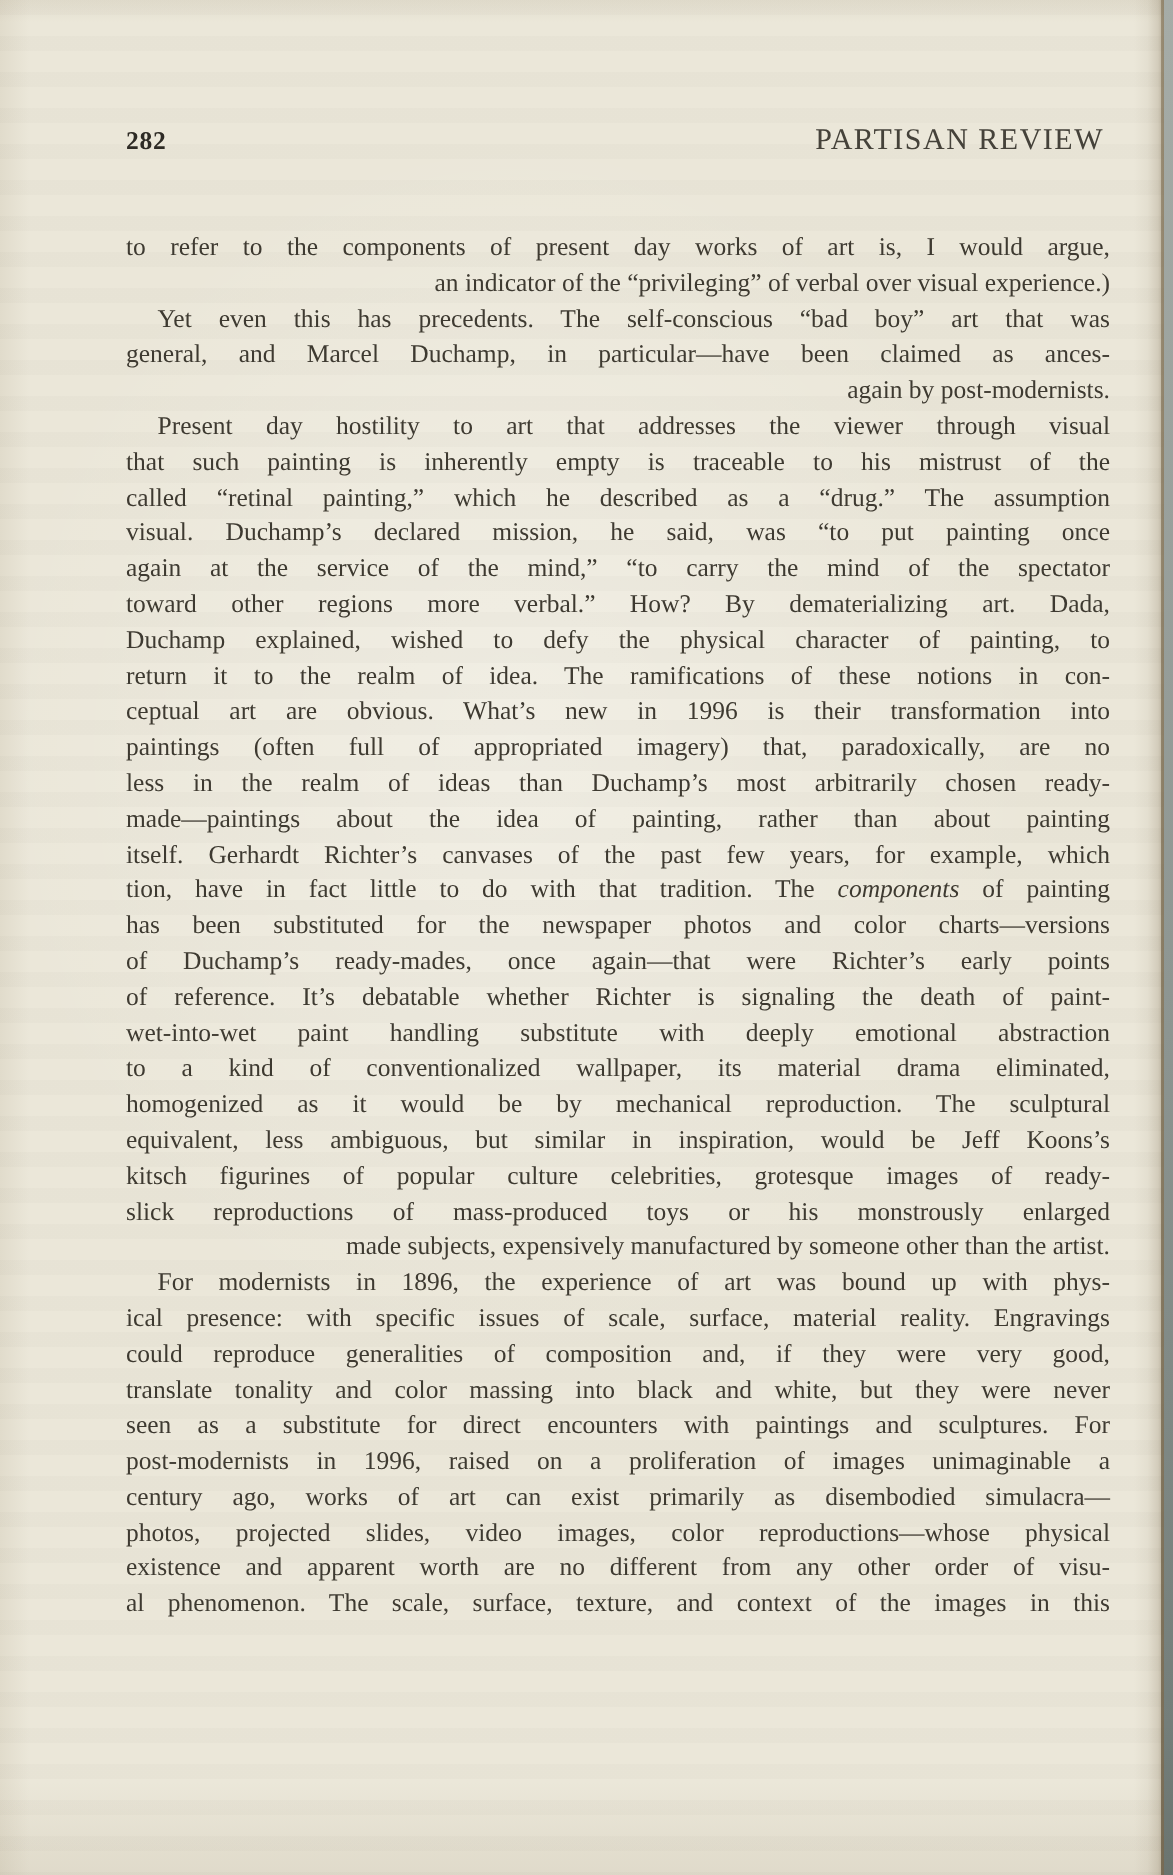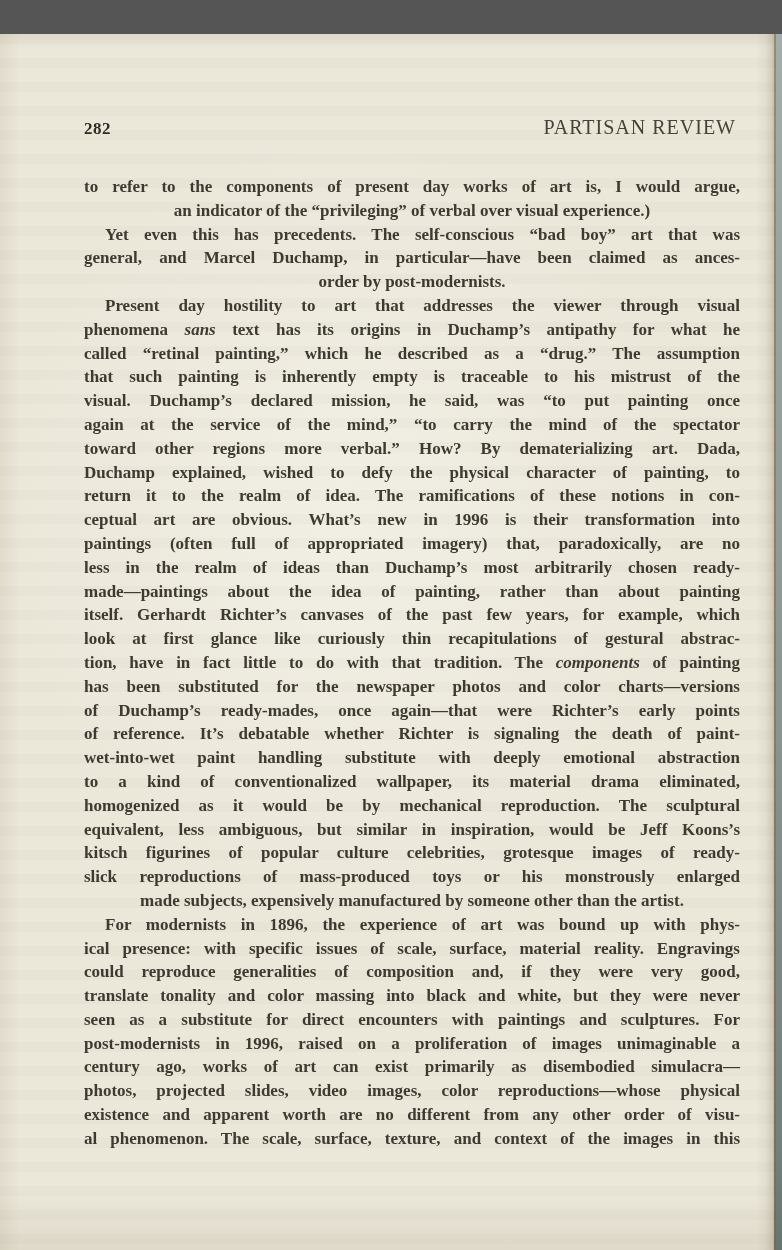--- a/index.html
+++ b/index.html
@@ -17,21 +17,20 @@
   
   .scan-page {
     position: absolute;
     inset: 0;
     background:
       radial-gradient(ellipse 62% 46% at 44% 40%, rgba(255,255,253,0.32), rgba(255,255,255,0) 72%),
       linear-gradient(to right, rgba(150,135,105,0.12), rgba(0,0,0,0) 2.5%),
       linear-gradient(to bottom, rgba(150,135,105,0.10), rgba(0,0,0,0) 1.2%),
       linear-gradient(to top, rgba(140,125,95,0.12), rgba(0,0,0,0) 5%),
       #ebe7d9;
-    margin-top: 34px;
   }
   
   .scan-texture {
     position: absolute;
     inset: 0;
     background: repeating-linear-gradient(
       to bottom,
       rgba(95,90,78,0.028) 0px, rgba(95,90,78,0.028) 10px,
       rgba(0,0,0,0) 10px, rgba(0,0,0,0) 24px);
     pointer-events: none;
@@ -83,35 +82,34 @@
   }
   .journal-title {
     font-size: 20px;
     letter-spacing: 1px;
     color: #45423a;
   }
   
   .body-text {
     position: absolute;
     left: 84px;
-    top: 141px;
+    top: 153px;
     width: 656px;
     font-size: 17px;
     line-height: 23.8px;
     color: #3e3a31;
     text-rendering: optimizeLegibility;
-    font-weight: bold;
   }
   .para { margin: 0; }
   .line {
     text-align: justify;
     text-align-last: justify;
   }
   .line.endpara {
-    text-align: center;
+    text-align: right;
     text-align-last: auto;
   }
   .line.indent { text-indent: 21px; }
   .it { font-style: italic; }
 </style>
 </head>
 <body>
 
 <div id="canvas">
   <div class="scan-page">
@@ -124,38 +122,36 @@
     </header>
 
     <main class="body-text">
         <div class="para">
           <div class="line"><span>to refer to the components of present day works of art is, I would argue,</span></div>
           <div class="line endpara"><span>an indicator of the “privileging” of verbal over visual experience.)</span></div>
         </div>
         <div class="para">
           <div class="line indent"><span>Yet even this has precedents. The self-conscious “bad boy” art that was</span></div>
           <div class="line"><span>general, and Marcel Duchamp, in particular—have been claimed as ances-</span></div>
-          <div class="line endpara"><span>order by post-modernists.</span></div>
+          <div class="line endpara"><span>again by post-modernists.</span></div>
         </div>
         <div class="para">
           <div class="line indent"><span>Present day hostility to art that addresses the viewer through visual</span></div>
-          <div class="line"><span>phenomena </span><span class="it">sans</span><span> text has its origins in Duchamp’s antipathy for what he</span></div>
+          <div class="line"><span>that such painting is inherently empty is traceable to his mistrust of the</span></div>
           <div class="line"><span>called “retinal painting,” which he described as a “drug.” The assumption</span></div>
-          <div class="line"><span>that such painting is inherently empty is traceable to his mistrust of the</span></div>
           <div class="line"><span>visual. Duchamp’s declared mission, he said, was “to put painting once</span></div>
           <div class="line"><span>again at the service of the mind,” “to carry the mind of the spectator</span></div>
           <div class="line"><span>toward other regions more verbal.” How? By dematerializing art. Dada,</span></div>
           <div class="line"><span>Duchamp explained, wished to defy the physical character of painting, to</span></div>
           <div class="line"><span>return it to the realm of idea. The ramifications of these notions in con-</span></div>
           <div class="line"><span>ceptual art are obvious. What’s new in 1996 is their transformation into</span></div>
           <div class="line"><span>paintings (often full of appropriated imagery) that, paradoxically, are no</span></div>
           <div class="line"><span>less in the realm of ideas than Duchamp’s most arbitrarily chosen ready-</span></div>
           <div class="line"><span>made—paintings about the idea of painting, rather than about painting</span></div>
           <div class="line"><span>itself. Gerhardt Richter’s canvases of the past few years, for example, which</span></div>
-          <div class="line"><span>look at first glance like curiously thin recapitulations of gestural abstrac-</span></div>
           <div class="line"><span>tion, have in fact little to do with that tradition. The </span><span class="it">components</span><span> of painting</span></div>
           <div class="line"><span>has been substituted for the newspaper photos and color charts—versions</span></div>
           <div class="line"><span>of Duchamp’s ready-mades, once again—that were Richter’s early points</span></div>
           <div class="line"><span>of reference. It’s debatable whether Richter is signaling the death of paint-</span></div>
           <div class="line"><span>wet-into-wet paint handling substitute with deeply emotional abstraction</span></div>
           <div class="line"><span>to a kind of conventionalized wallpaper, its material drama eliminated,</span></div>
           <div class="line"><span>homogenized as it would be by mechanical reproduction. The sculptural</span></div>
           <div class="line"><span>equivalent, less ambiguous, but similar in inspiration, would be Jeff Koons’s</span></div>
           <div class="line"><span>kitsch figurines of popular culture celebrities, grotesque images of ready-</span></div>
           <div class="line"><span>slick reproductions of mass-produced toys or his monstrously enlarged</span></div>

